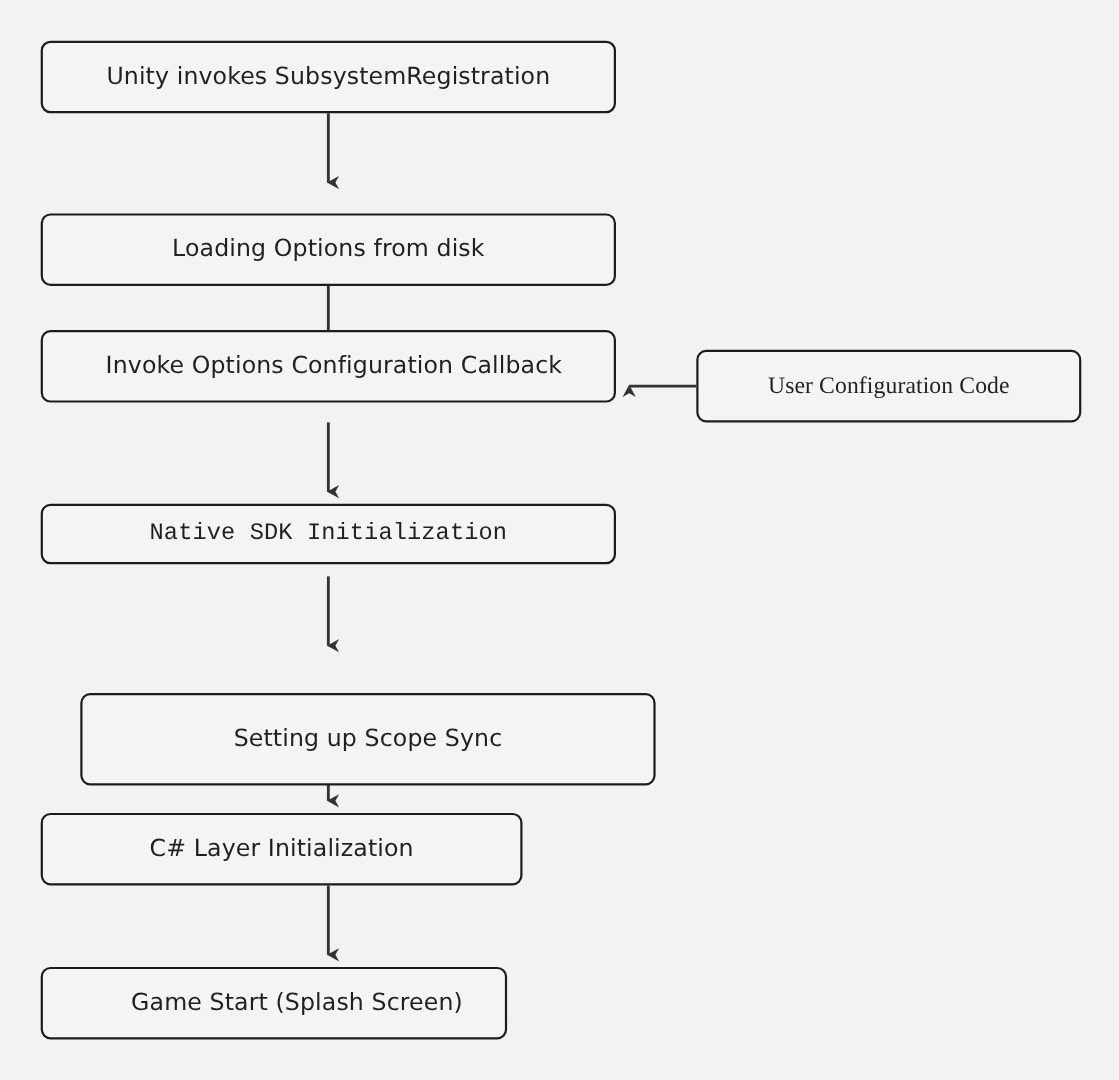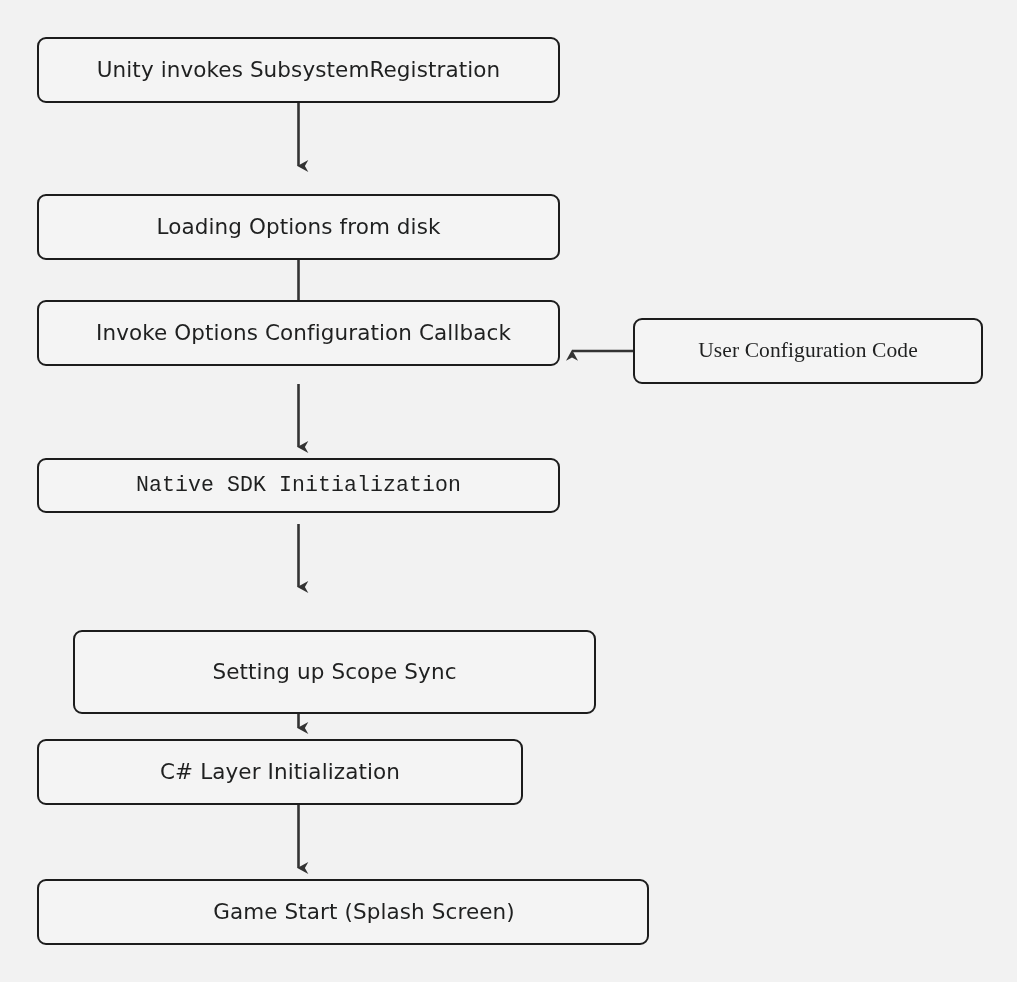--- a/index.html
+++ b/index.html
@@ -85,25 +85,25 @@
   </div>
 
   <div class="node" style="left:37px; top:458px; width:523px; height:55px;font-family:Liberation Mono, monospace;">
     <div class="node-label">Native SDK Initialization</div>
   </div>
 
   <div class="node" style="left:37px; top:630px; width:523px; height:84px;margin-left:36px;">
     <div class="node-label">Setting up Scope Sync</div>
   </div>
 
-  <div class="node" style="left:37px; top:739px; width:486px; height:66px;">
+  <div class="node" style="left:37px; top:739px; width:438px; height:66px;">
     <div class="node-label">C# Layer Initialization</div>
   </div>
 
-  <div class="node" style="left:37px; top:879px; width:612px; height:66px;padding-left:42px;">
+  <div class="node" style="left:37px; top:879px; width:424px; height:66px;padding-left:42px;">
     <div class="node-label">Game Start (Splash Screen)</div>
   </div>
 
   <div class="node" style="left:633px; top:318px; width:350px; height:66px;font-family:Liberation Serif, serif;">
     <div class="node-label">User Configuration Code</div>
   </div>
 
 </div>
 
 </body></html>

